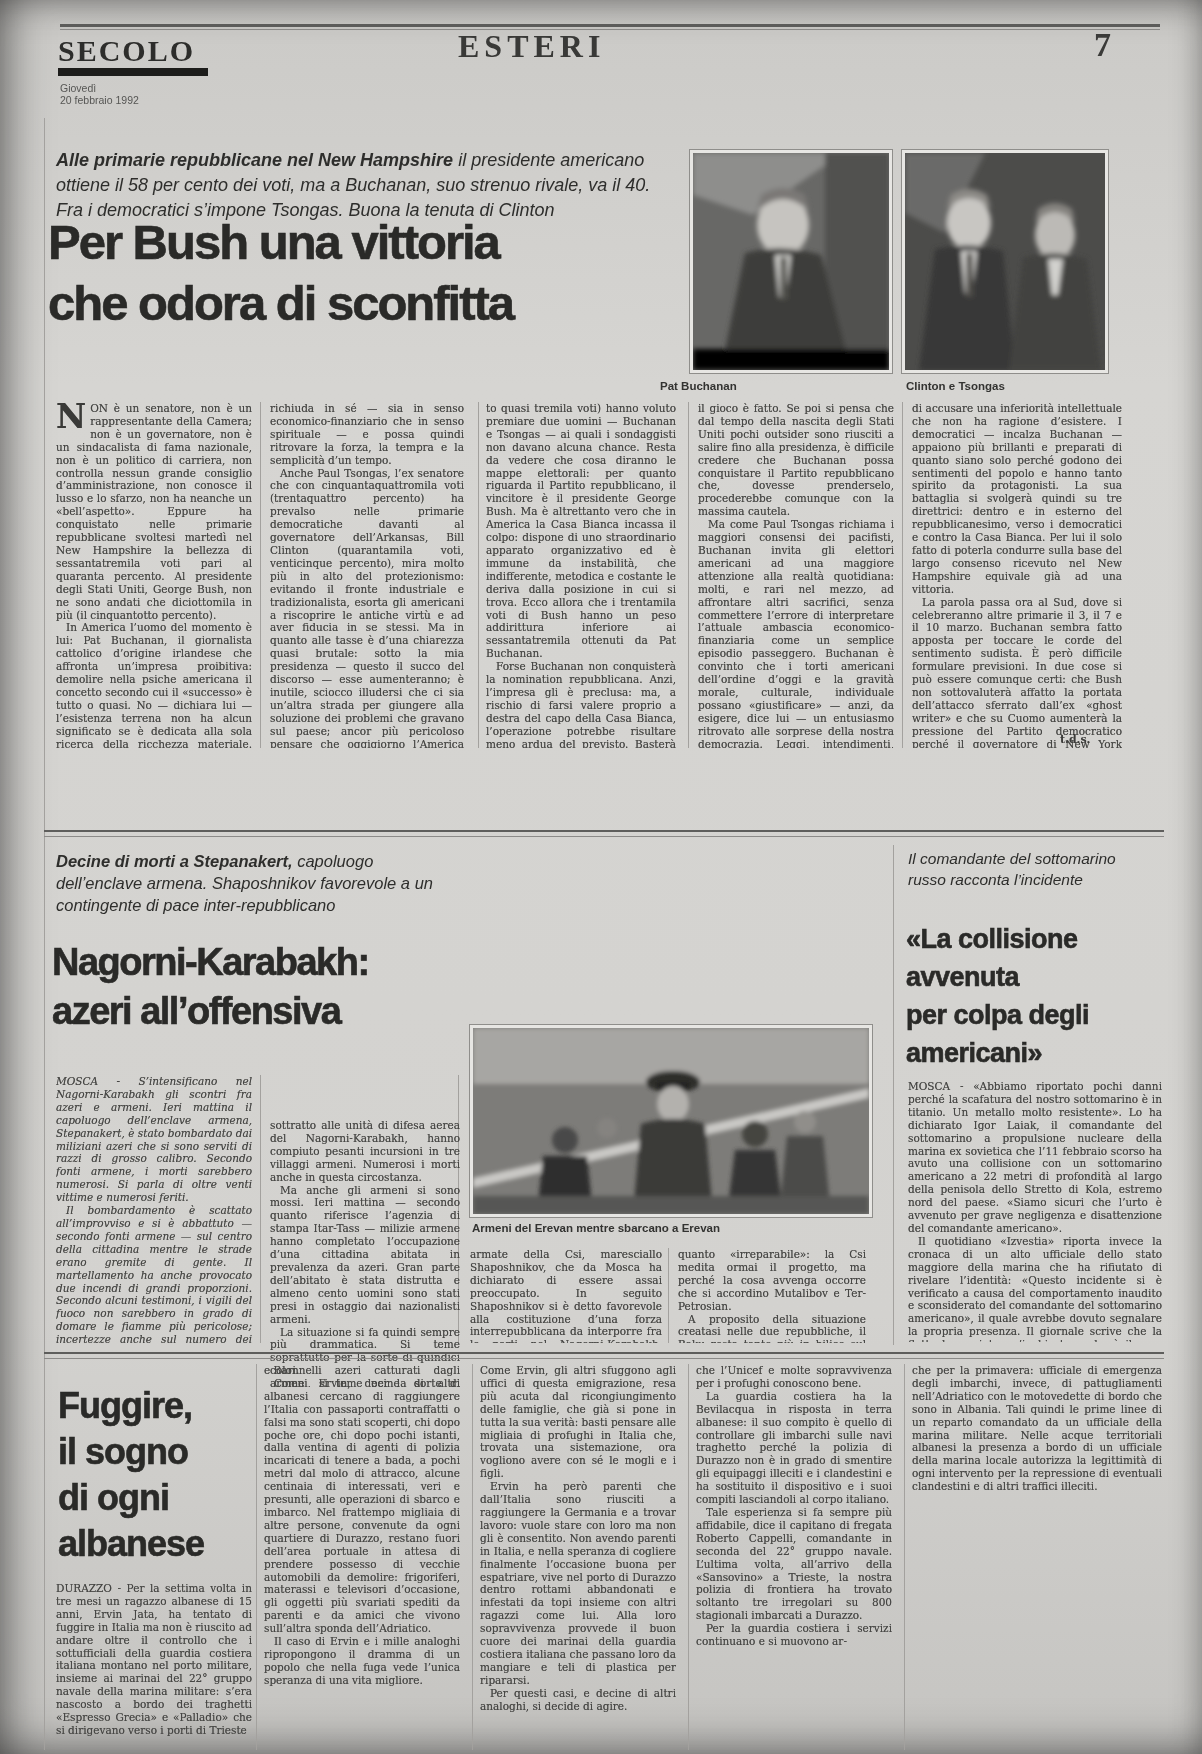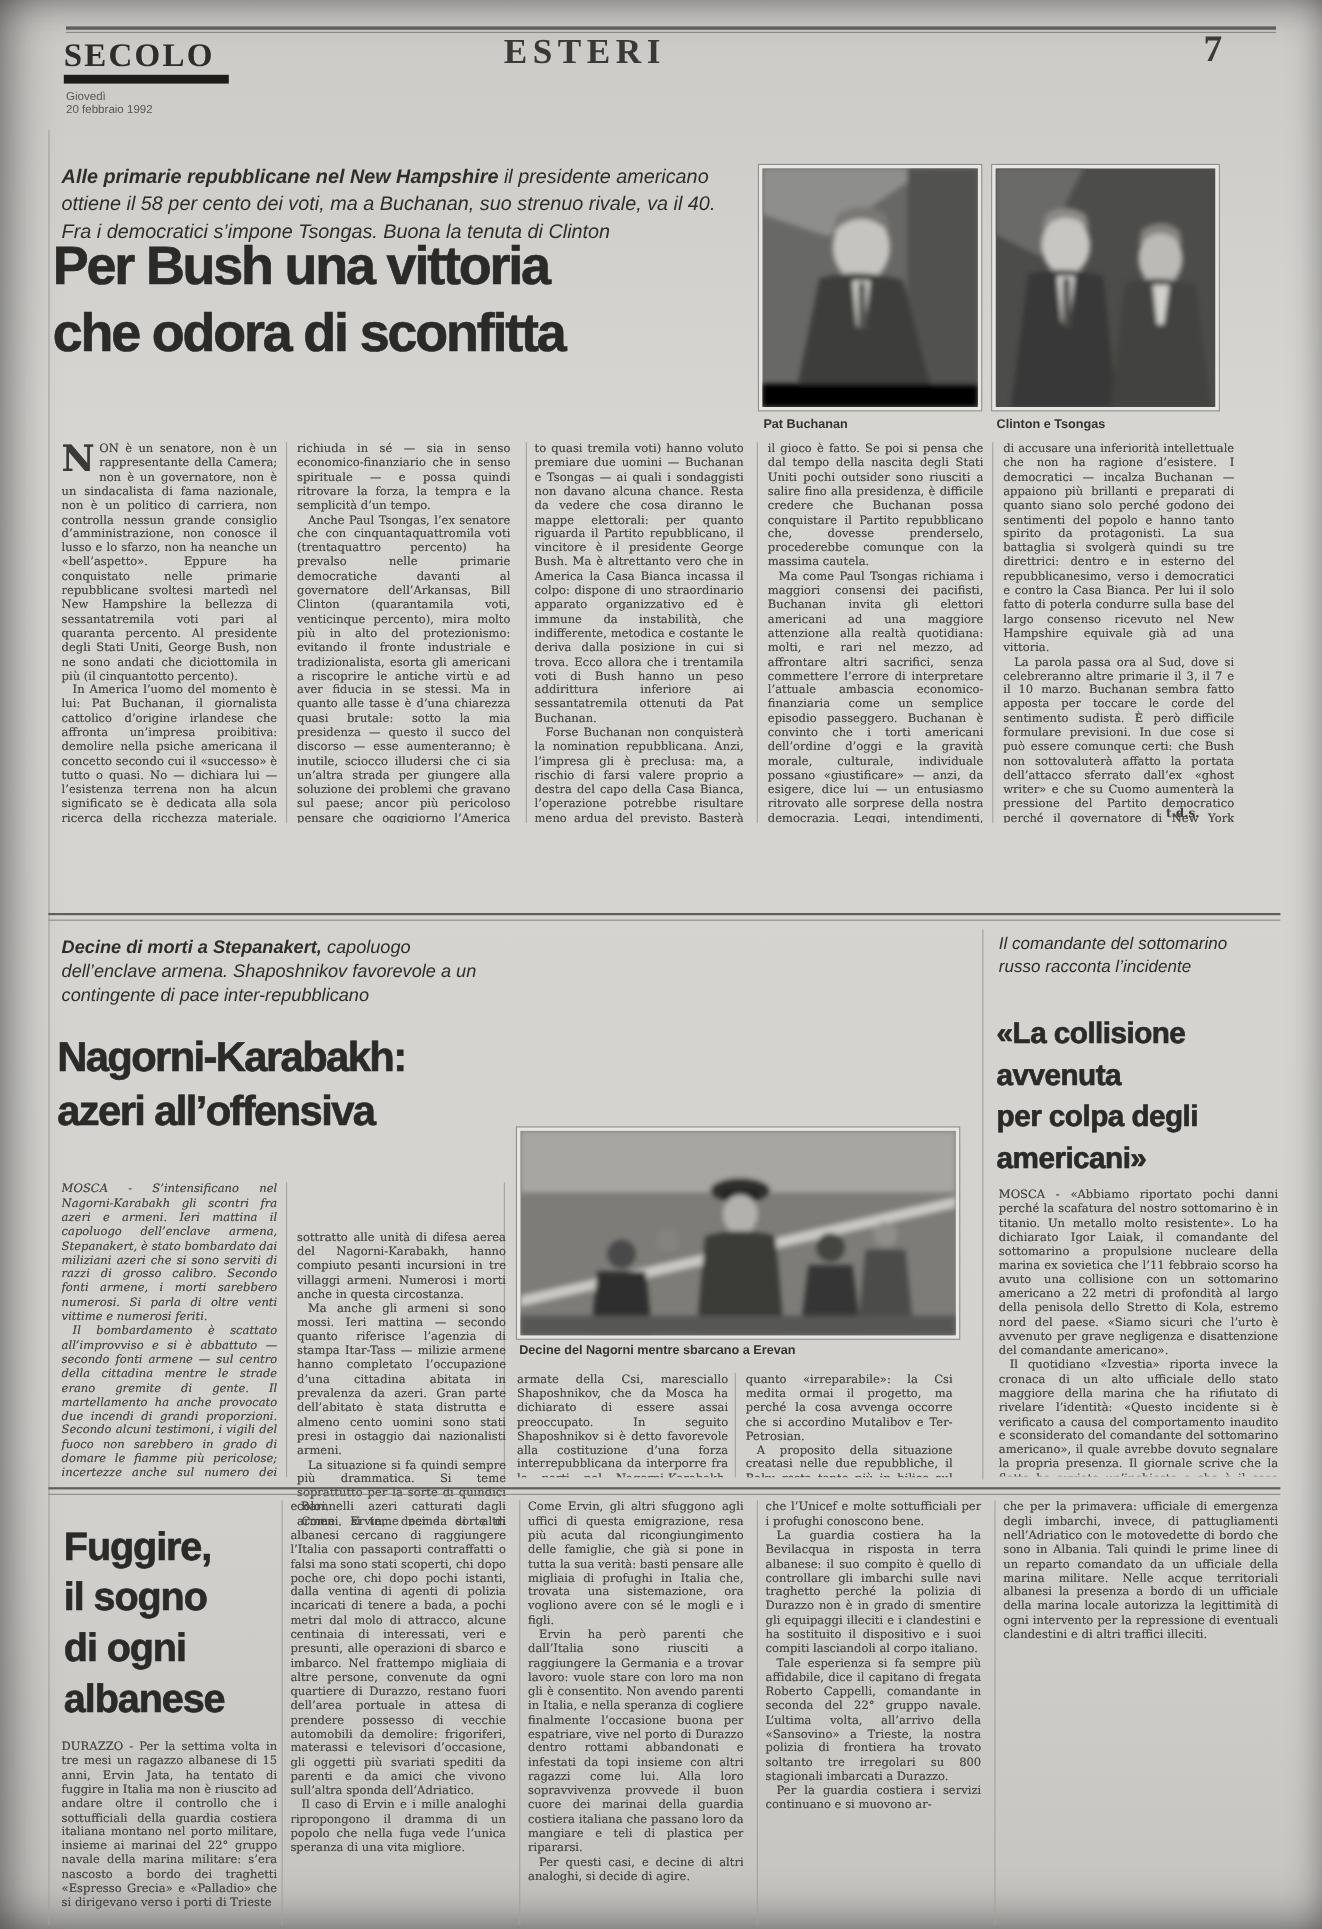--- a/index.html
+++ b/index.html
@@ -77,21 +77,21 @@
           <rect x="132" y="0" width="64" height="217" fill="#51514f"></rect>
           <ellipse cx="90" cy="72" rx="26" ry="31" fill="#c6c4c0"></ellipse>
           <path d="M64 58 Q90 34 116 58 L112 42 Q90 28 68 42 Z" fill="#7a7876"></path>
           <path d="M52 100 Q90 90 128 102 L158 217 L28 217 Z" fill="#3c3c3a"></path>
           <polygon points="82,102 98,102 93,144 86,144" fill="#d6d5d2"></polygon>
           <rect x="87" y="104" width="7" height="42" fill="#55544f"></rect>
           <rect x="0" y="196" width="196" height="21" fill="#57575五" .replace=""></rect>
         </g>
       </svg>
     </figure>
-    <figcaption class="cap" style="left:694px;top:380px;">Pat Buchanan</figcaption>
+    <figcaption class="cap" style="left:660px;top:380px;">Pat Buchanan</figcaption>
 
     <figure class="photo" style="left:902px;top:150px;margin:0;">
       <svg width="200" height="217" viewBox="0 0 200 217">
         <defs>
             <filter id="pb2">
               <feGaussianBlur stdDeviation="2.5"></feGaussianBlur>
             </filter>
           </defs>
         <rect width="200" height="217" fill="#4c4c4a"></rect>
         <g filter="url(#pb2)">
@@ -169,21 +169,21 @@
           <path d="M70 128 L114 128 L120 186 L64 186 Z" fill="#2f2f2d"></path>
           <circle cx="134" cy="100" r="10" fill="#858380"></circle>
           <circle cx="282" cy="106" r="13" fill="#44443f"></circle>
           <path d="M262 122 L302 122 L310 186 L254 186 Z" fill="#363634"></path>
           <circle cx="332" cy="94" r="11" fill="#908e8a"></circle>
           <path d="M314 108 L350 108 L358 186 L306 186 Z" fill="#4c4c4a"></path>
           <rect x="0" y="168" width="396" height="18" fill="#565654"></rect>
         </g>
       </svg>
     </figure>
-    <figcaption class="cap" style="left:472px;top:1222px;">Decine del Nagorni mentre sbarcano a Erevan</figcaption>
+    <figcaption class="cap" style="left:472px;top:1222px;">Armeni del Erevan mentre sbarcano a Erevan</figcaption>
 
     <div class="vr" style="left:260px;top:1075px;height:268px;"></div>
     <div class="vr" style="left:458px;top:1075px;height:268px;"></div>
     <div class="vr" style="left:668px;top:1248px;height:95px;"></div>
     <div class="vr" style="left:893px;top:845px;height:500px;"></div>
 
     <div class="col" style="left:56px;top:1075px;width:196px;height:268px;font-style:italic;">
         <p>MOSCA - S’intensificano nel Nagorni-Karabakh gli scontri fra azeri e armeni. Ieri mattina il capoluogo dell’enclave armena, Stepanakert, è stato bombardato dai miliziani azeri che si sono serviti di razzi di grosso calibro. Secondo fonti armene, i morti sarebbero numerosi. Si parla di oltre venti vittime e numerosi feriti.</p>
         <p>Il bombardamento è scattato all’improvviso e si è abbattuto — secondo fonti armene — sul centro della cittadina mentre le strade erano gremite di gente. Il martellamento ha anche provocato due incendi di grandi proporzioni. Secondo alcuni testimoni, i vigili del fuoco non sarebbero in grado di domare le fiamme più pericolose; incertezze anche sul numero dei transigenti.</p>
       </div>
@@ -237,21 +237,21 @@
         <p>e Bari.</p>
         <p>Come Ervin, decine di altri albanesi cercano di raggiungere l’Italia con passaporti contraffatti o falsi ma sono stati scoperti, chi dopo poche ore, chi dopo pochi istanti, dalla ventina di agenti di polizia incaricati di tenere a bada, a pochi metri dal molo di attracco, alcune centinaia di interessati, veri e presunti, alle operazioni di sbarco e imbarco. Nel frattempo migliaia di altre persone, convenute da ogni quartiere di Durazzo, restano fuori dell’area portuale in attesa di prendere possesso di vecchie automobili da demolire: frigoriferi, materassi e televisori d’occasione, gli oggetti più svariati spediti da parenti e da amici che vivono sull’altra sponda dell’Adriatico.</p>
         <p>Il caso di Ervin e i mille analoghi ripropongono il dramma di un popolo che nella fuga vede l’unica speranza di una vita migliore.</p>
       </div>
     <div class="col" style="left:480px;top:1364px;width:196px;height:386px;">
         <p>Come Ervin, gli altri sfuggono agli uffici di questa emigrazione, resa più acuta dal ricongiungimento delle famiglie, che già si pone in tutta la sua verità: basti pensare alle migliaia di profughi in Italia che, trovata una sistemazione, ora vogliono avere con sé le mogli e i figli.</p>
         <p>Ervin ha però parenti che dall’Italia sono riusciti a raggiungere la Germania e a trovar lavoro: vuole stare con loro ma non gli è consentito. Non avendo parenti in Italia, e nella speranza di cogliere finalmente l’occasione buona per espatriare, vive nel porto di Durazzo dentro rottami abbandonati e infestati da topi insieme con altri ragazzi come lui. Alla loro sopravvivenza provvede il buon cuore dei marinai della guardia costiera italiana che passano loro da mangiare e teli di plastica per ripararsi.</p>
         <p>Per questi casi, e decine di altri analoghi, si decide di agire.</p>
       </div>
     <div class="col" style="left:696px;top:1364px;width:196px;height:386px;">
-        <p>che l’Unicef e molte sottufficiali per i profughi conoscono bene.</p>
+        <p>che l’Unicef e molte sopravvivenza per i profughi conoscono bene.</p>
         <p>La guardia costiera ha la Bevilacqua in risposta in terra albanese: il suo compito è quello di controllare gli imbarchi sulle navi traghetto perché la polizia di Durazzo non è in grado di smentire gli equipaggi illeciti e i clandestini e ha sostituito il dispositivo e i suoi compiti lasciandoli al corpo italiano.</p>
         <p>Tale esperienza si fa sempre più affidabile, dice il capitano di fregata Roberto Cappelli, comandante in seconda del 22° gruppo navale. L’ultima volta, all’arrivo della «Sansovino» a Trieste, la nostra polizia di frontiera ha trovato soltanto tre irregolari su 800 stagionali imbarcati a Durazzo.</p>
         <p>Per la guardia costiera i servizi continuano e si muovono ar-</p>
       </div>
     <div class="col" style="left:912px;top:1364px;width:250px;height:386px;">
         <p>che per la primavera: ufficiale di emergenza degli imbarchi, invece, di pattugliamenti nell’Adriatico con le motovedette di bordo che sono in Albania. Tali quindi le prime linee di un reparto comandato da un ufficiale della marina militare. Nelle acque territoriali albanesi la presenza a bordo di un ufficiale della marina locale autorizza la legittimità di ogni intervento per la repressione di eventuali clandestini e di altri traffici illeciti.</p>
       </div>
   </section>
 
 </div>

